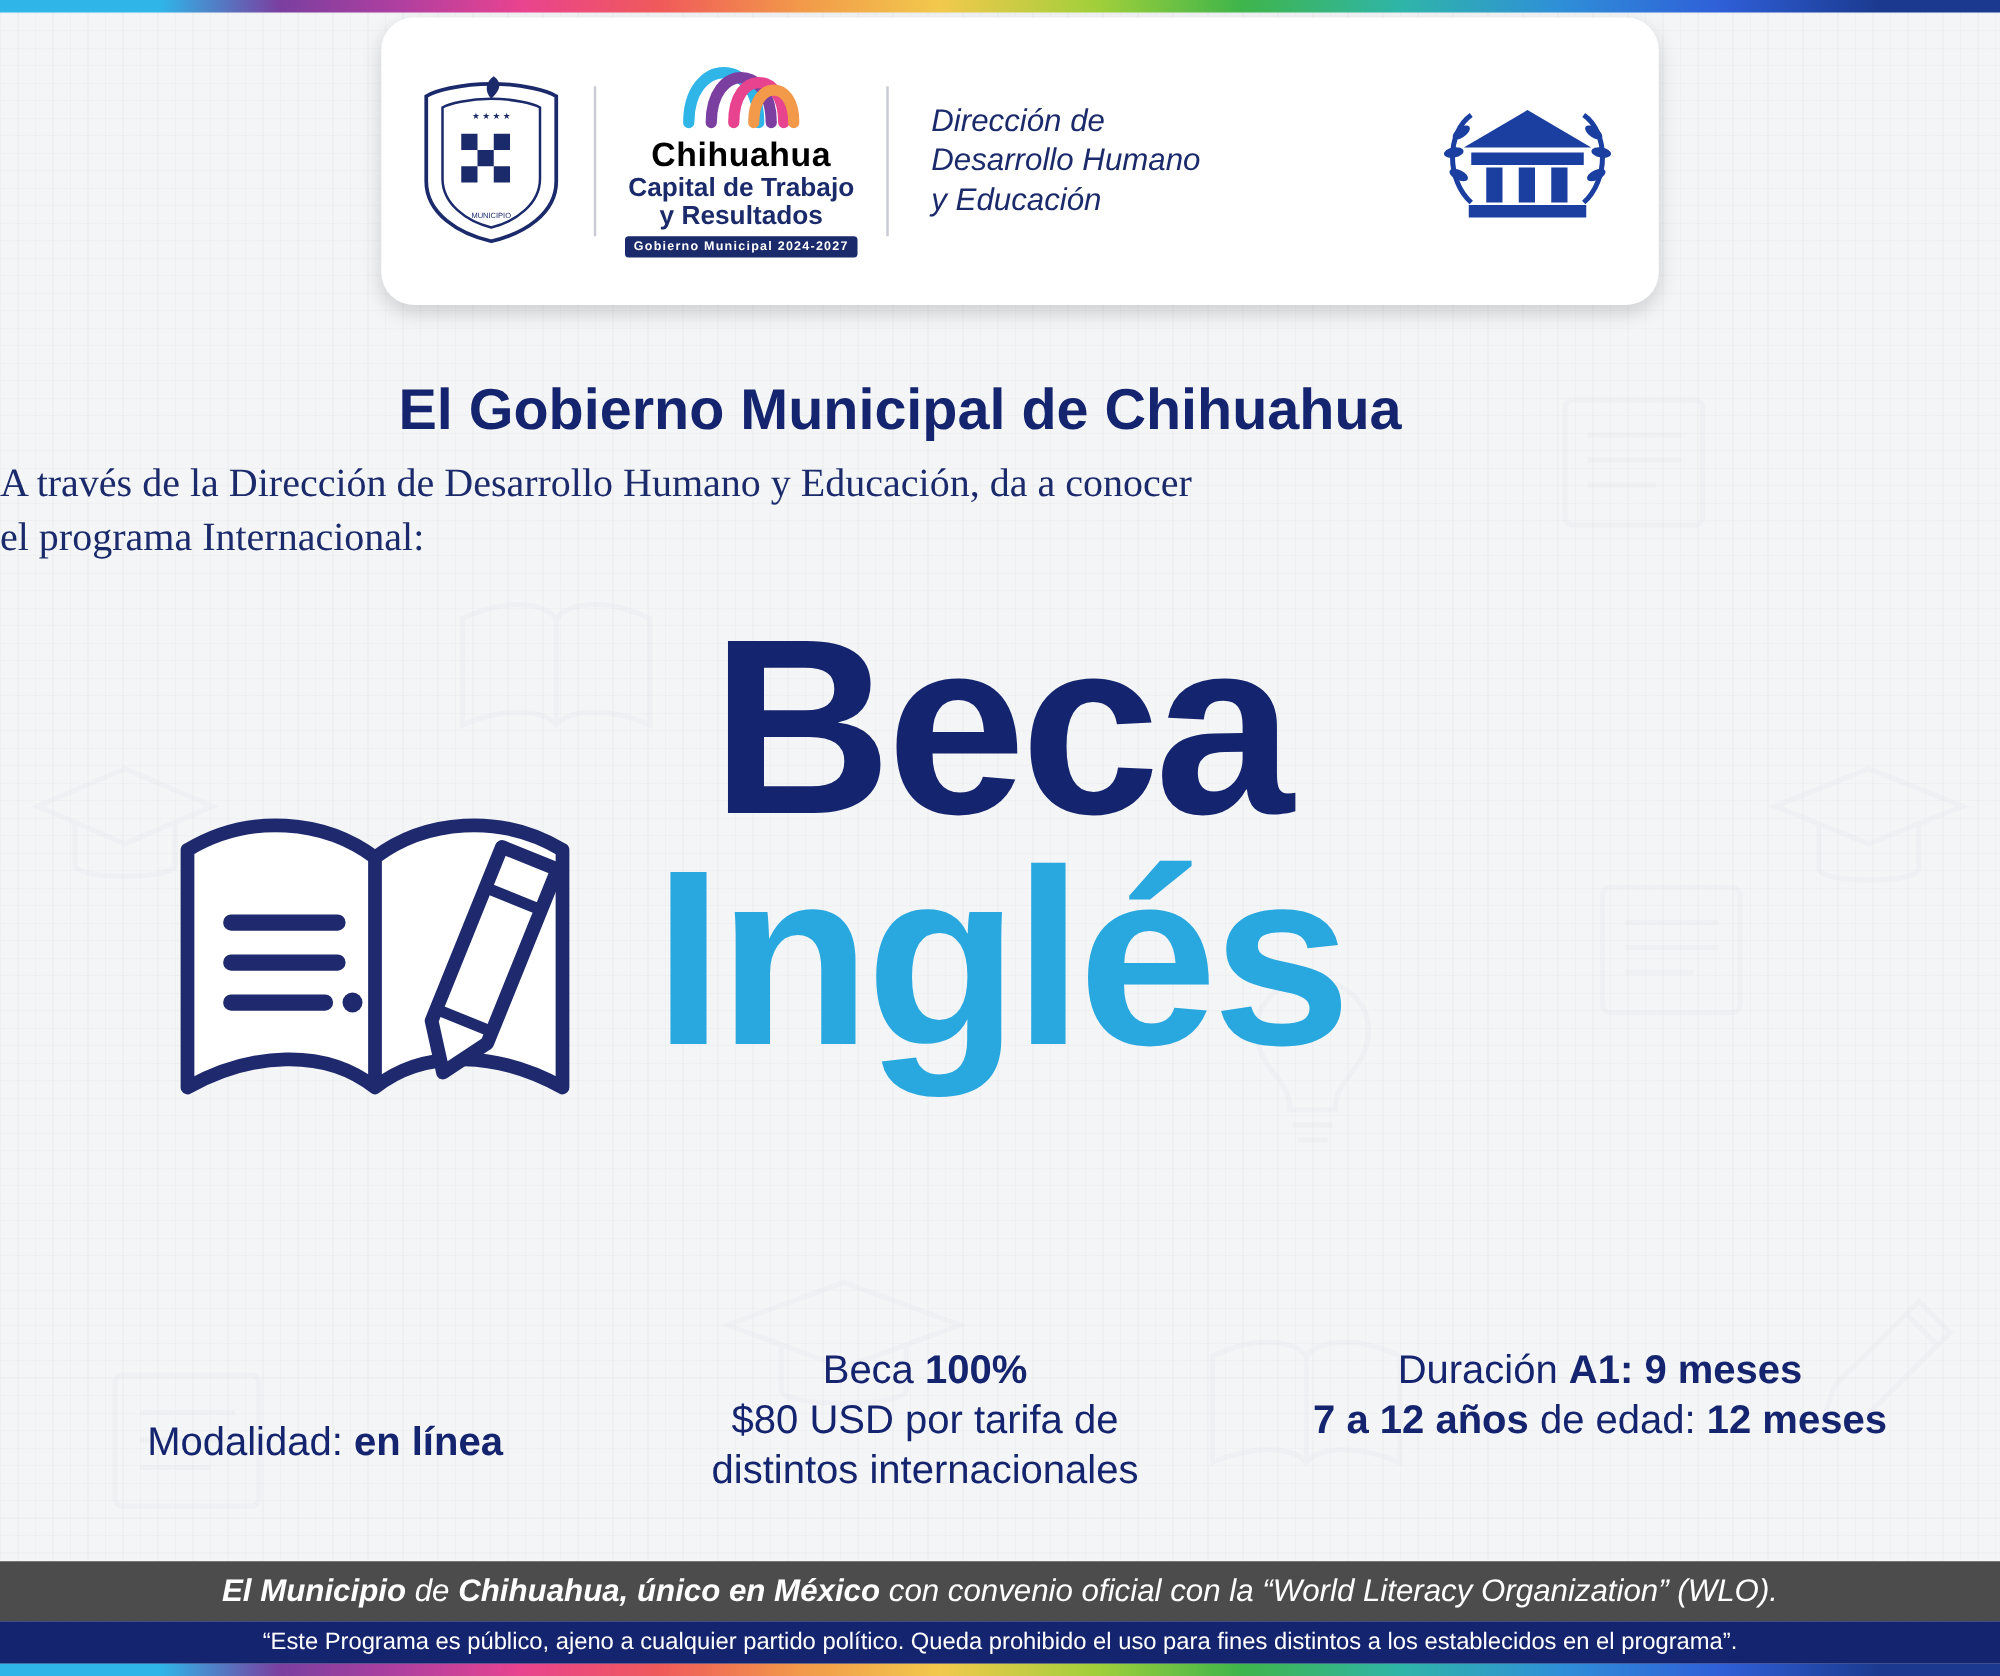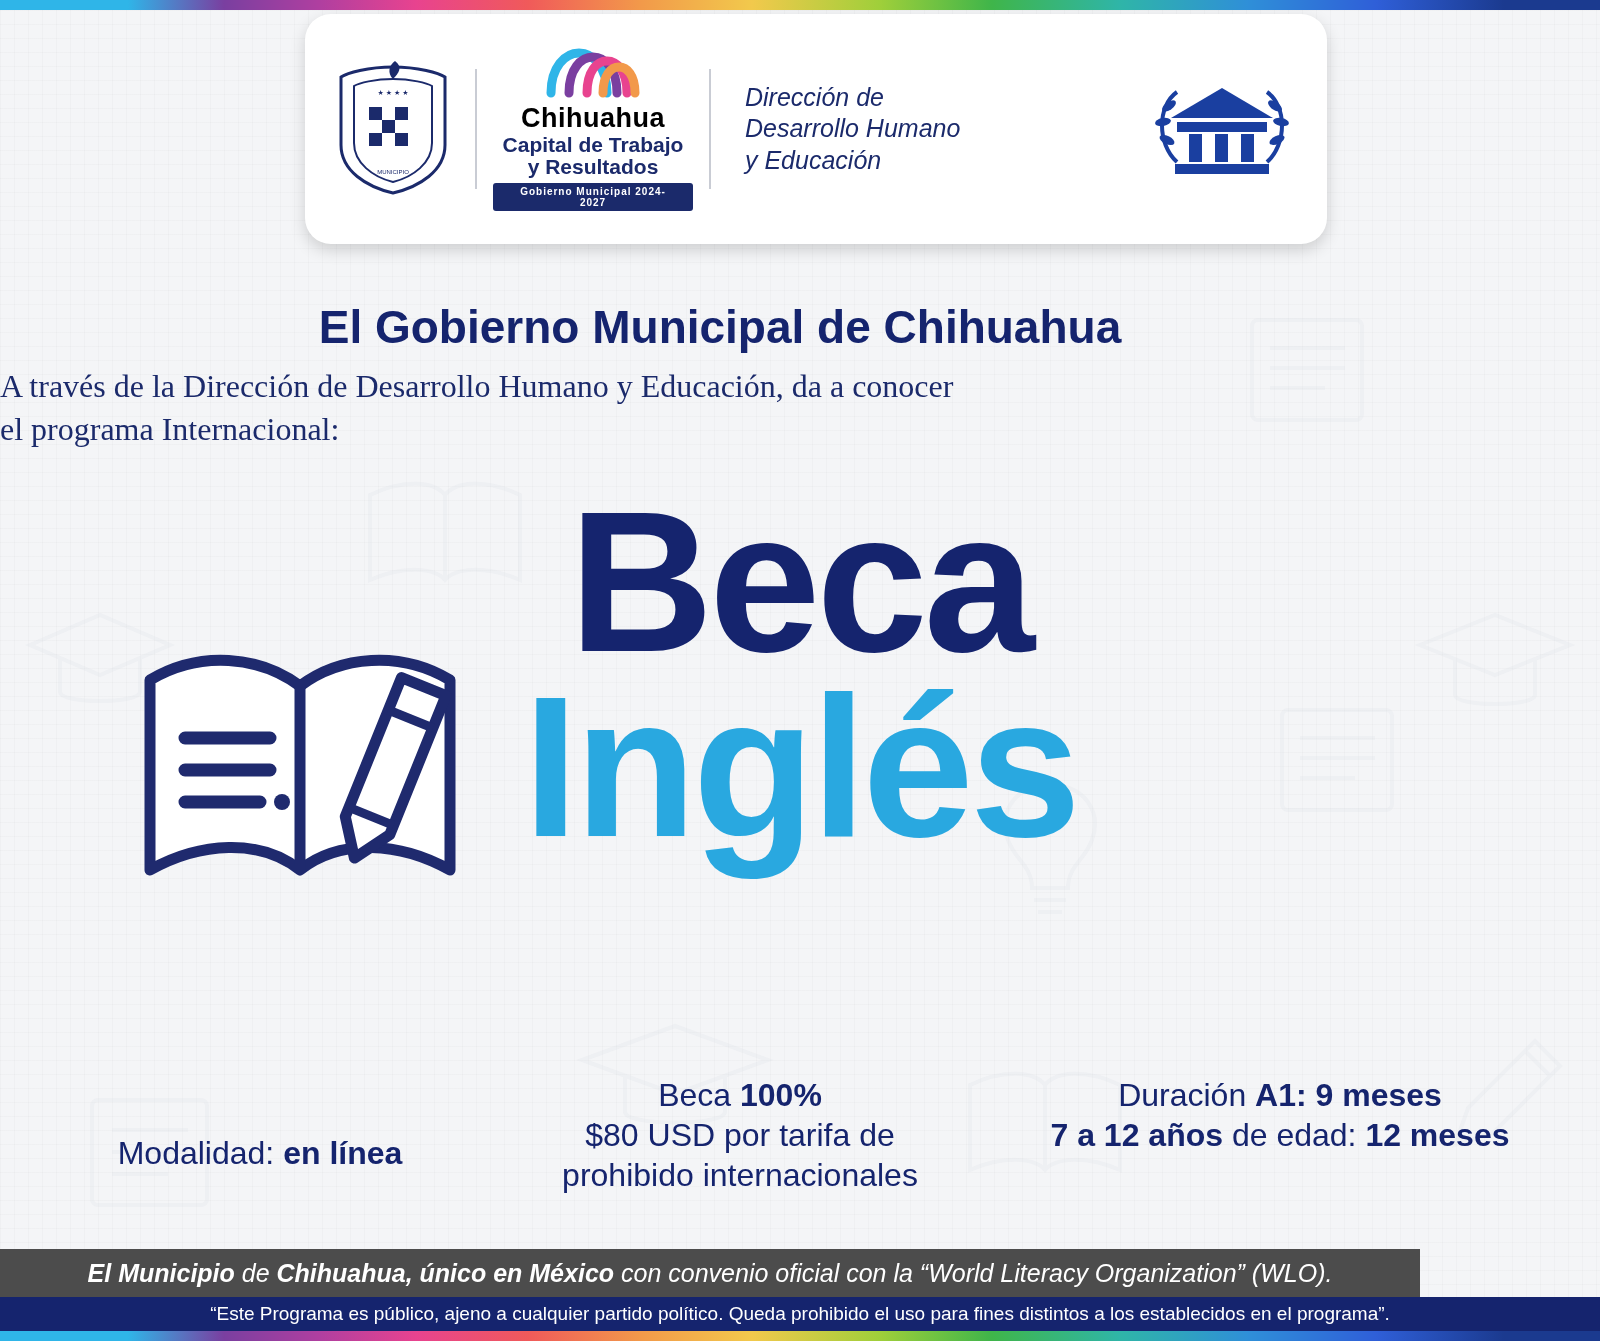--- a/index.html
+++ b/index.html
@@ -61,21 +61,21 @@
   }
   .logo-shield { width: 132px; display: flex; align-items: center; justify-content: center; margin-left: 22px; }
   .divider-v { width: 2px; height: 120px; background: #c9ccd4; margin: 0 16px; }
   .logo-chih { width: 200px; text-align: center; }
   .chih-word {
     font-size: 27px; font-weight: 700; color: #000000; letter-spacing: .5px;
   }
   .chih-sub { font-size: 21px; font-weight: 700; color: #1b2a6b; line-height: 1.05; }
   .chih-gob {
     margin-top: 5px; background: #1b2a6b; color: #fff; font-size: 10px; font-weight: 700;
-    letter-spacing: 1px; border-radius: 3px; padding: 3px 18px; display: inline-block;
+    letter-spacing: 1px; border-radius: 3px; padding: 3px 7px; display: inline-block;
   }
   .dir-text {
     margin-left: 18px;
     font-size: 25px; font-weight: 400; font-style: italic; color: #1b2a6b; line-height: 1.25;
   }
   .wlo { display: flex; align-items: center; margin-left: auto; margin-right: 30px; }
   .wlo-text { margin-left: 12px; color: #1a3fa0; font-size: 27px; line-height: 1.1; letter-spacing: .5px; }
 
   
   .title1 {
@@ -106,21 +106,21 @@
   .course-line b { font-weight: 800; }
 
   .cols { position: absolute; top: 1075px; left: 0; width: 1600px; height: 140px; z-index: 3; }
   .col { position: absolute; color: #15246e; }
   .col-mod { left: 60px; top: 60px; width: 400px; text-align: center; font-size: 32px; }
   .col-beca { left: 530px; top: 0px; width: 420px; text-align: center; font-size: 32px; line-height: 1.25; }
   .col-dur { left: 1000px; top: 0px; width: 560px; text-align: center; font-size: 32px; line-height: 1.25; }
   .col b { font-weight: 800; }
 
   .footer-bar {
-    position: absolute; left: 0; bottom: 44px; width: 1420px; height: 48px;
+    position: absolute; left: 0; bottom: 44px; width: 1600px; height: 48px;
     background: #4c4c4c; color: #ffffff;
     display: flex; align-items: center; justify-content: center;
     font-size: 25px; font-style: italic; z-index: 5;
   }
   .footer-bar b { font-weight: 800; }
   .footer-bar2 {
     position: absolute; left: 0; bottom: 10px; width: 1600px; height: 34px;
     background: #15246e; color: #ffffff;
     display: flex; align-items: center; justify-content: center;
     font-size: 19px; z-index: 5;
@@ -266,21 +266,21 @@
   <div class="cols">
     <div class="col col-mod">
       <span>Modalidad: </span><b>en línea</b>
     </div>
 
     <div class="col col-beca">
       <div>
         <span>Beca </span><b>100%</b>
       </div>
       <div>$80 USD por tarifa de</div>
-      <div>prohibido internacionales</div>
+      <div>distintos internacionales</div>
     </div>
 
     <div class="col col-dur">
       <div>
         <span>Duración </span><b>A1: 9 meses</b>
       </div>
       <div>
         <b>7 a 12 años</b><span> de edad: </span><b>12 meses</b>
       </div>
     </div>

